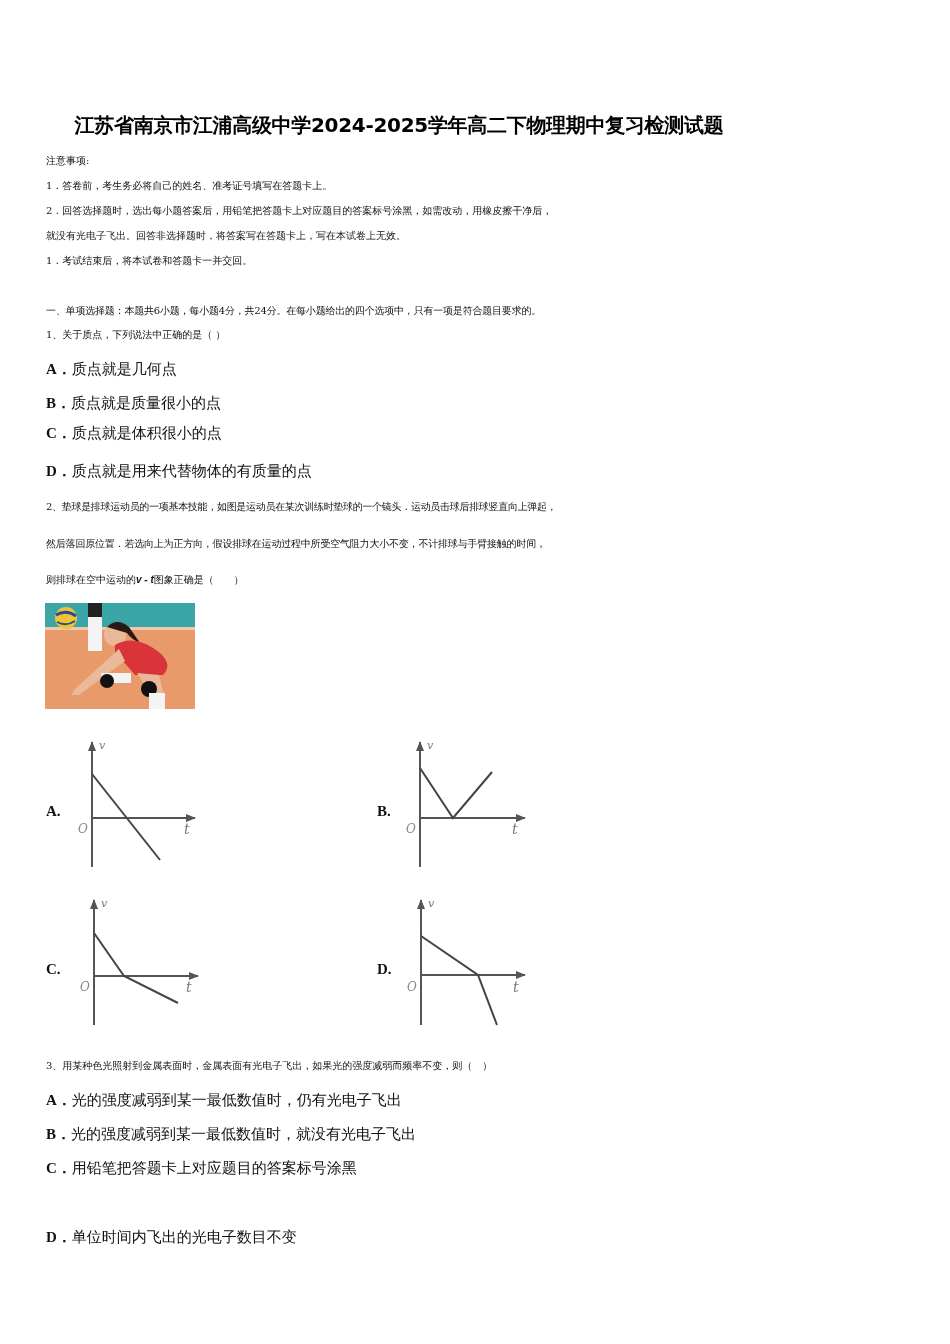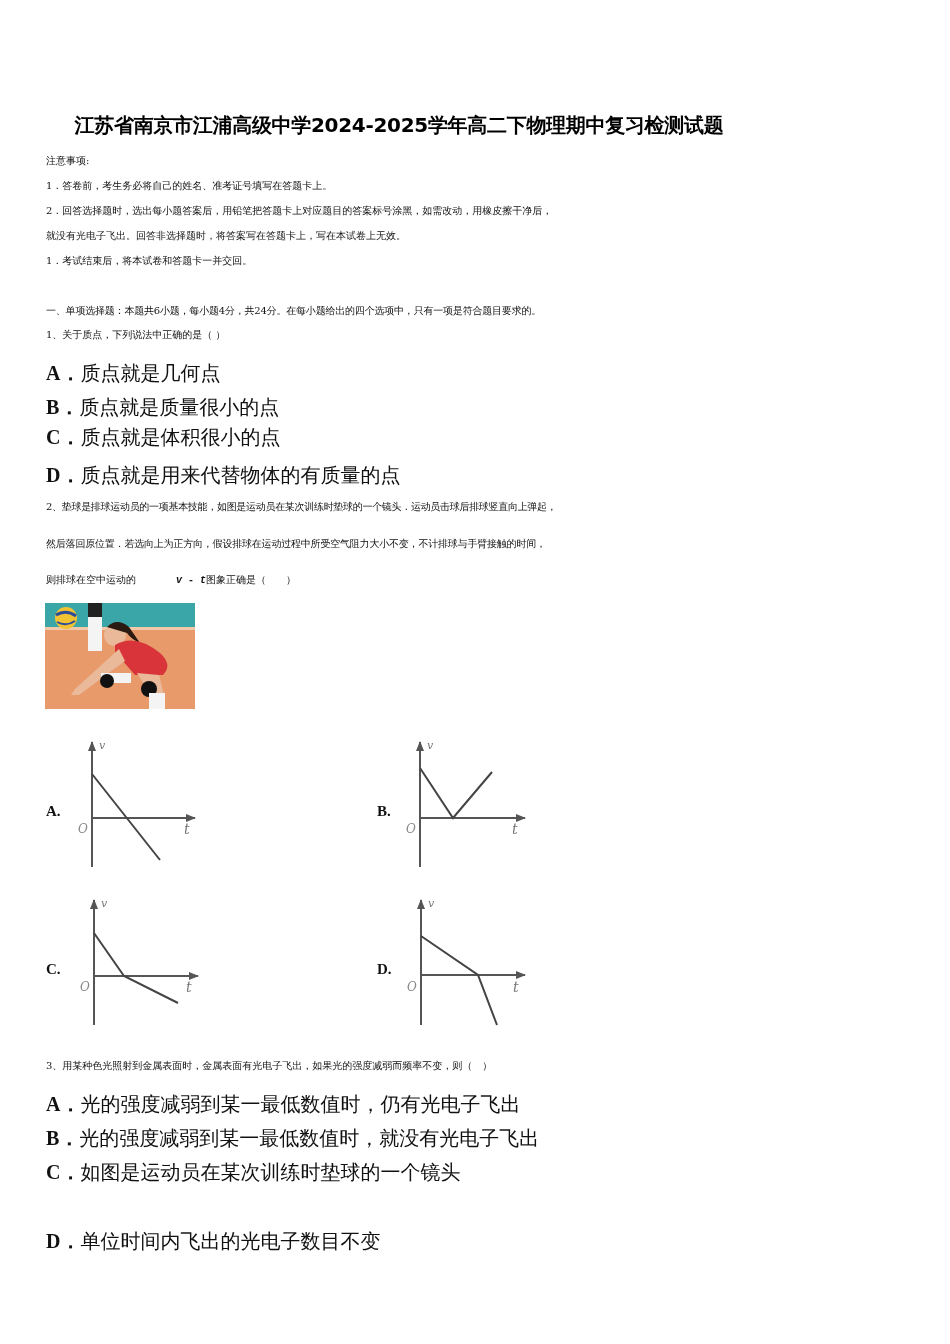--- a/index.html
+++ b/index.html
@@ -4,22 +4,22 @@
 <style>
   html, body { margin: 0; padding: 0; background: #ffffff; }
   body { width: 950px; height: 1344px; position: relative; overflow: hidden;
          font-family: "DejaVu Serif", "Liberation Serif", serif; color: #111; }
   .abs { position: absolute; white-space: nowrap; }
   .title { left: 0; width: 798px; top: 112px; text-align: center;
            font-family: "DejaVu Sans", "Liberation Sans", sans-serif;
            font-weight: bold; font-size: 20px; letter-spacing: -0.3px; color: #000; }
   .txt { font-size: 10px; line-height: 18px; left: 46px; }
   .opt-label { font-weight: bold; font-family: "Liberation Serif", serif; }
-  .opt { font-size: 20px; left: 46px; }
-  .italic { font-style: italic; font-weight: bold; font-family: Liberation Mono, monospace; padding-left: 40px; }
+  .opt { font-size: 15px; left: 46px; }
+  .italic { font-style: italic; font-weight: bold; font-family: Liberation Sans, sans-serif; }
   .photo { left: 45px; top: 603px; width: 150px; height: 106px; overflow: hidden; }
   .graph-label { font-weight: bold; font-size: 15px; font-family: "Liberation Serif", serif; }
   svg.g { position: absolute; left: 0; top: 0; }
 </style>
 </head>
 <body>
 
 <div class="abs title">江苏省南京市江浦高级中学2024-2025学年高二下物理期中复习检测试题</div>
 
 <div class="abs txt" style="top:152px">注意事项:</div>
@@ -122,17 +122,17 @@
 <div class="abs" style="left:407px; top:980px; font-style:italic; font-size:12px; color:#888">O</div>
 
 <div class="abs txt" style="top:1057px">3、用某种色光照射到金属表面时，金属表面有光电子飞出，如果光的强度减弱而频率不变，则（　）</div>
 <div class="abs opt" style="top:1091px">
   <span class="opt-label">A．</span><span>光的强度减弱到某一最低数值时，仍有光电子飞出</span>
 </div>
 <div class="abs opt" style="top:1125px">
   <span class="opt-label">B．</span><span>光的强度减弱到某一最低数值时，就没有光电子飞出</span>
 </div>
 <div class="abs opt" style="top:1159px">
-  <span class="opt-label">C．</span><span>如图是运动员在某次训练时垫球的一个镜头</span>
+  <span class="opt-label">C．</span><span>用铅笔把答题卡上对应题目的答案标号涂黑</span>
 </div>
 <div class="abs opt" style="top:1228px">
   <span class="opt-label">D．</span><span>单位时间内飞出的光电子数目不变</span>
 </div>
 
 </body></html>

